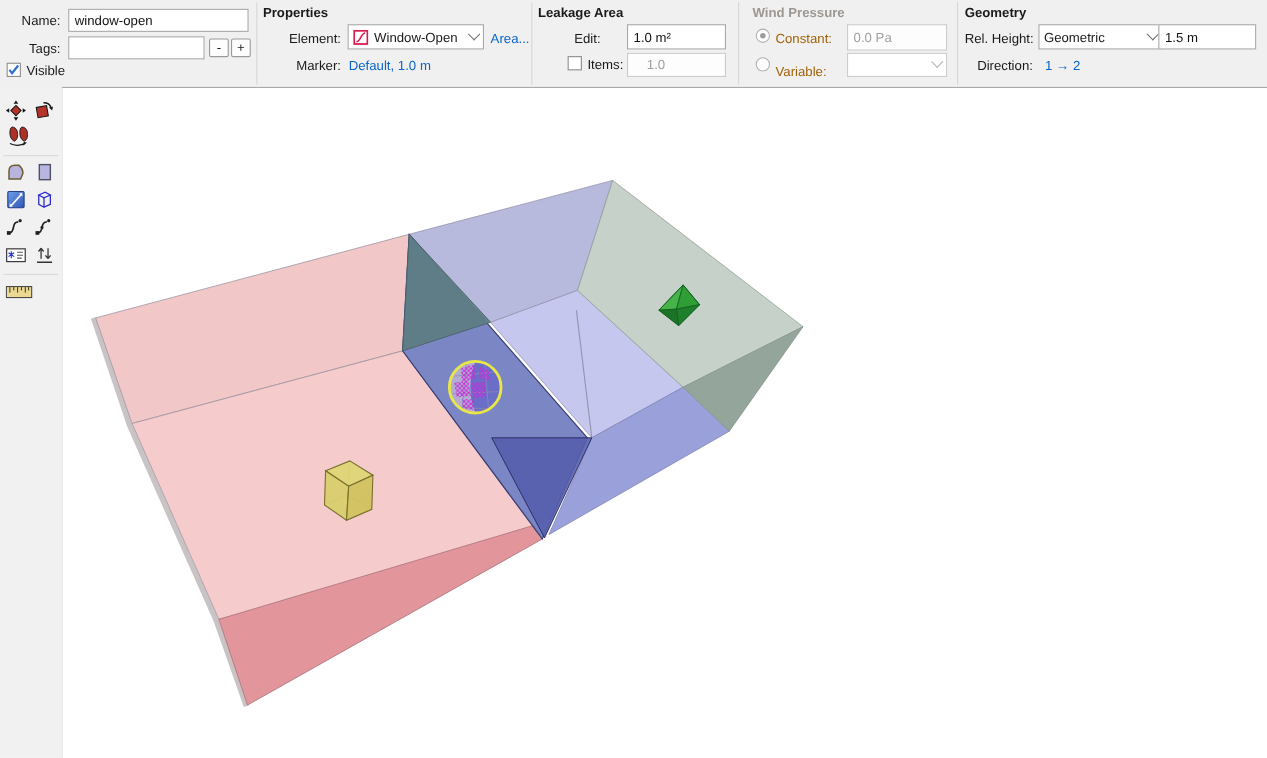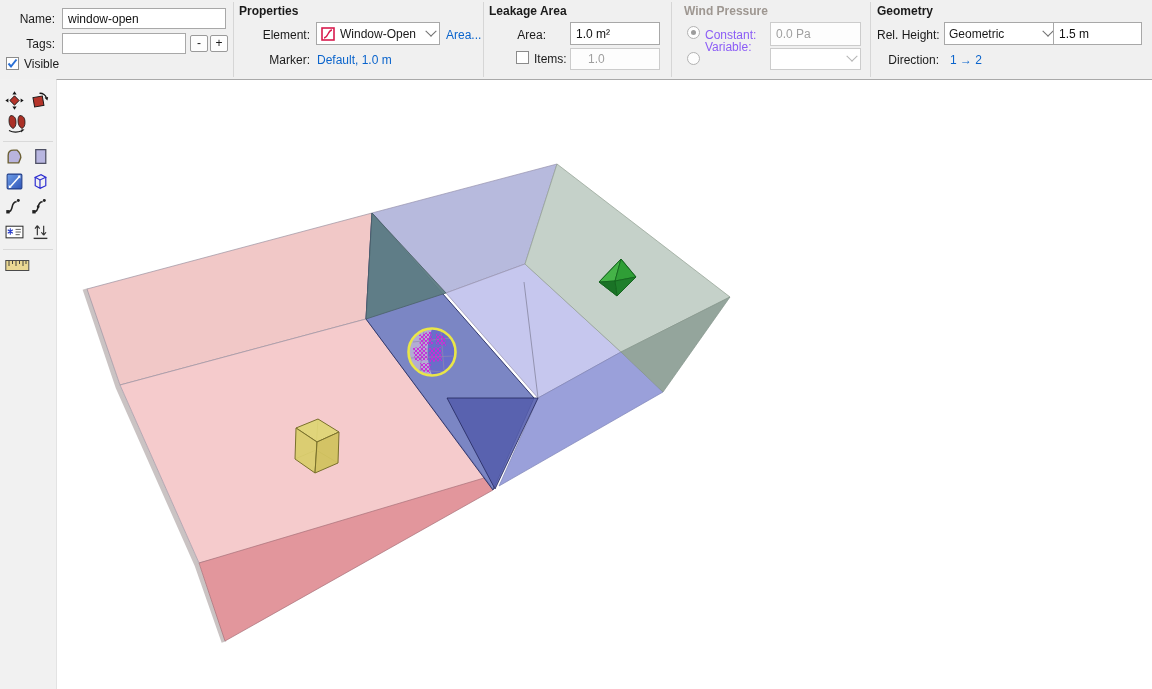--- a/index.html
+++ b/index.html
@@ -22,21 +22,21 @@
   .combo .txt { flex:1; white-space:nowrap; overflow:hidden; }
   .chev { width:8px; height:8px; border-right:1.5px solid #707070; border-bottom:1.5px solid #707070;
           transform:rotate(45deg) translate(-2px,-2px); margin-left:4px; flex:none; }
   .combo.dis .chev { border-color:#b5b5b5; }
   .link { position:absolute; color:#0a64cc; white-space:nowrap; cursor:pointer; }
   .smallbtn { position:absolute; width:18px; height:17px; border:1px solid #9a9a9a; background:#fdfdfd;
               font-size:12px; line-height:15px; text-align:center; border-radius:2px; cursor:pointer; }
   .cb { position:absolute; width:13px; height:13px; background:#fff; border:1px solid #8b8b8b; }
   .radio { position:absolute; width:13px; height:13px; border:1px solid #b2b2b2; border-radius:50%; background:#fdfdfd; }
   .radio .dot { position:absolute; left:3px; top:3px; width:5px; height:5px; border-radius:50%; background:#9c9c9c; }
-  .gray { color:#8b5cf6; }
+  .gray { color:#a16207; }
   .grayh { color:#9e9791; }
 
   
   .toolstrip { position:absolute; left:0; top:79px; width:56px; height:610px; background:#f1f1f1; }
   .tool { position:absolute; width:22px; height:22px; display:flex; align-items:center; justify-content:center; cursor:pointer; }
   .hsep { position:absolute; left:3px; width:50px; height:1px; background:#d9d9d9; }
 
   
   .canvas { position:absolute; left:56px; top:79px; width:1096px; height:610px; background:#fff;
             border-top:1px solid #a9a9a9; border-left:1px solid #e3e3e3; }
@@ -72,36 +72,36 @@
       <span class="txt">Window-Open</span>
       <span class="chev"></span>
     </div>
     <div class="link" style="left:446px;top:28px;">Area...</div>
     <div class="lbl r" style="left:240px;top:53px;width:70px;">Marker:</div>
     <div class="link" style="left:317px;top:53px;">Default, 1.0 m</div>
 
     <div class="vsep" style="left:483px;"></div>
 
     <div class="hdr" style="left:489px;top:4px;">Leakage Area</div>
-    <div class="lbl r" style="left:490px;top:28px;width:56px;">Area:</div>
+    <div class="lbl r" style="left:490px;top:28px;width:56px;">Edit:</div>
     <input class="inp" style="left: 570px; top: 22px; width: 90px; height: 23px;" value="1.0 m²">
     <div class="cb" style="left:516px;top:51px;"></div>
     <div class="lbl" style="left:534px;top:52px;">Items:</div>
     <input class="inp dis" style="left: 570px; top: 48px; width: 90px; height: 22px; padding-left: 17px;" value="1.0">
 
     <div class="vsep" style="left:671px;"></div>
 
     <div class="hdr grayh" style="left:684px;top:4px;">Wind Pressure</div>
     <div class="radio" style="left:687px;top:26px;">
         <div class="dot"></div>
       </div>
     <div class="lbl gray" style="left:705px;top:28px;">Constant:</div>
     <input class="inp dis" style="left: 770px; top: 22px; width: 91px; height: 24px;" value="0.0 Pa">
     <div class="radio" style="left:687px;top:52px;"></div>
-    <div class="lbl gray" style="left:705px;top:40px;text-align:center;">Variable:</div>
+    <div class="lbl gray" style="left:705px;top:58px;text-align:center;">Variable:</div>
     <div class="combo dis" style="left:770px;top:48px;width:91px;height:22px;">
       <span class="txt"></span>
       <span class="chev"></span>
     </div>
 
     <div class="vsep" style="left:870px;"></div>
 
     <div class="hdr" style="left:877px;top:4px;">Geometry</div>
     <div class="lbl r" style="left:877px;top:28px;width:62px;">Rel. Height:</div>
     <div class="combo" style="left:944px;top:22px;width:113px;height:23px;">

